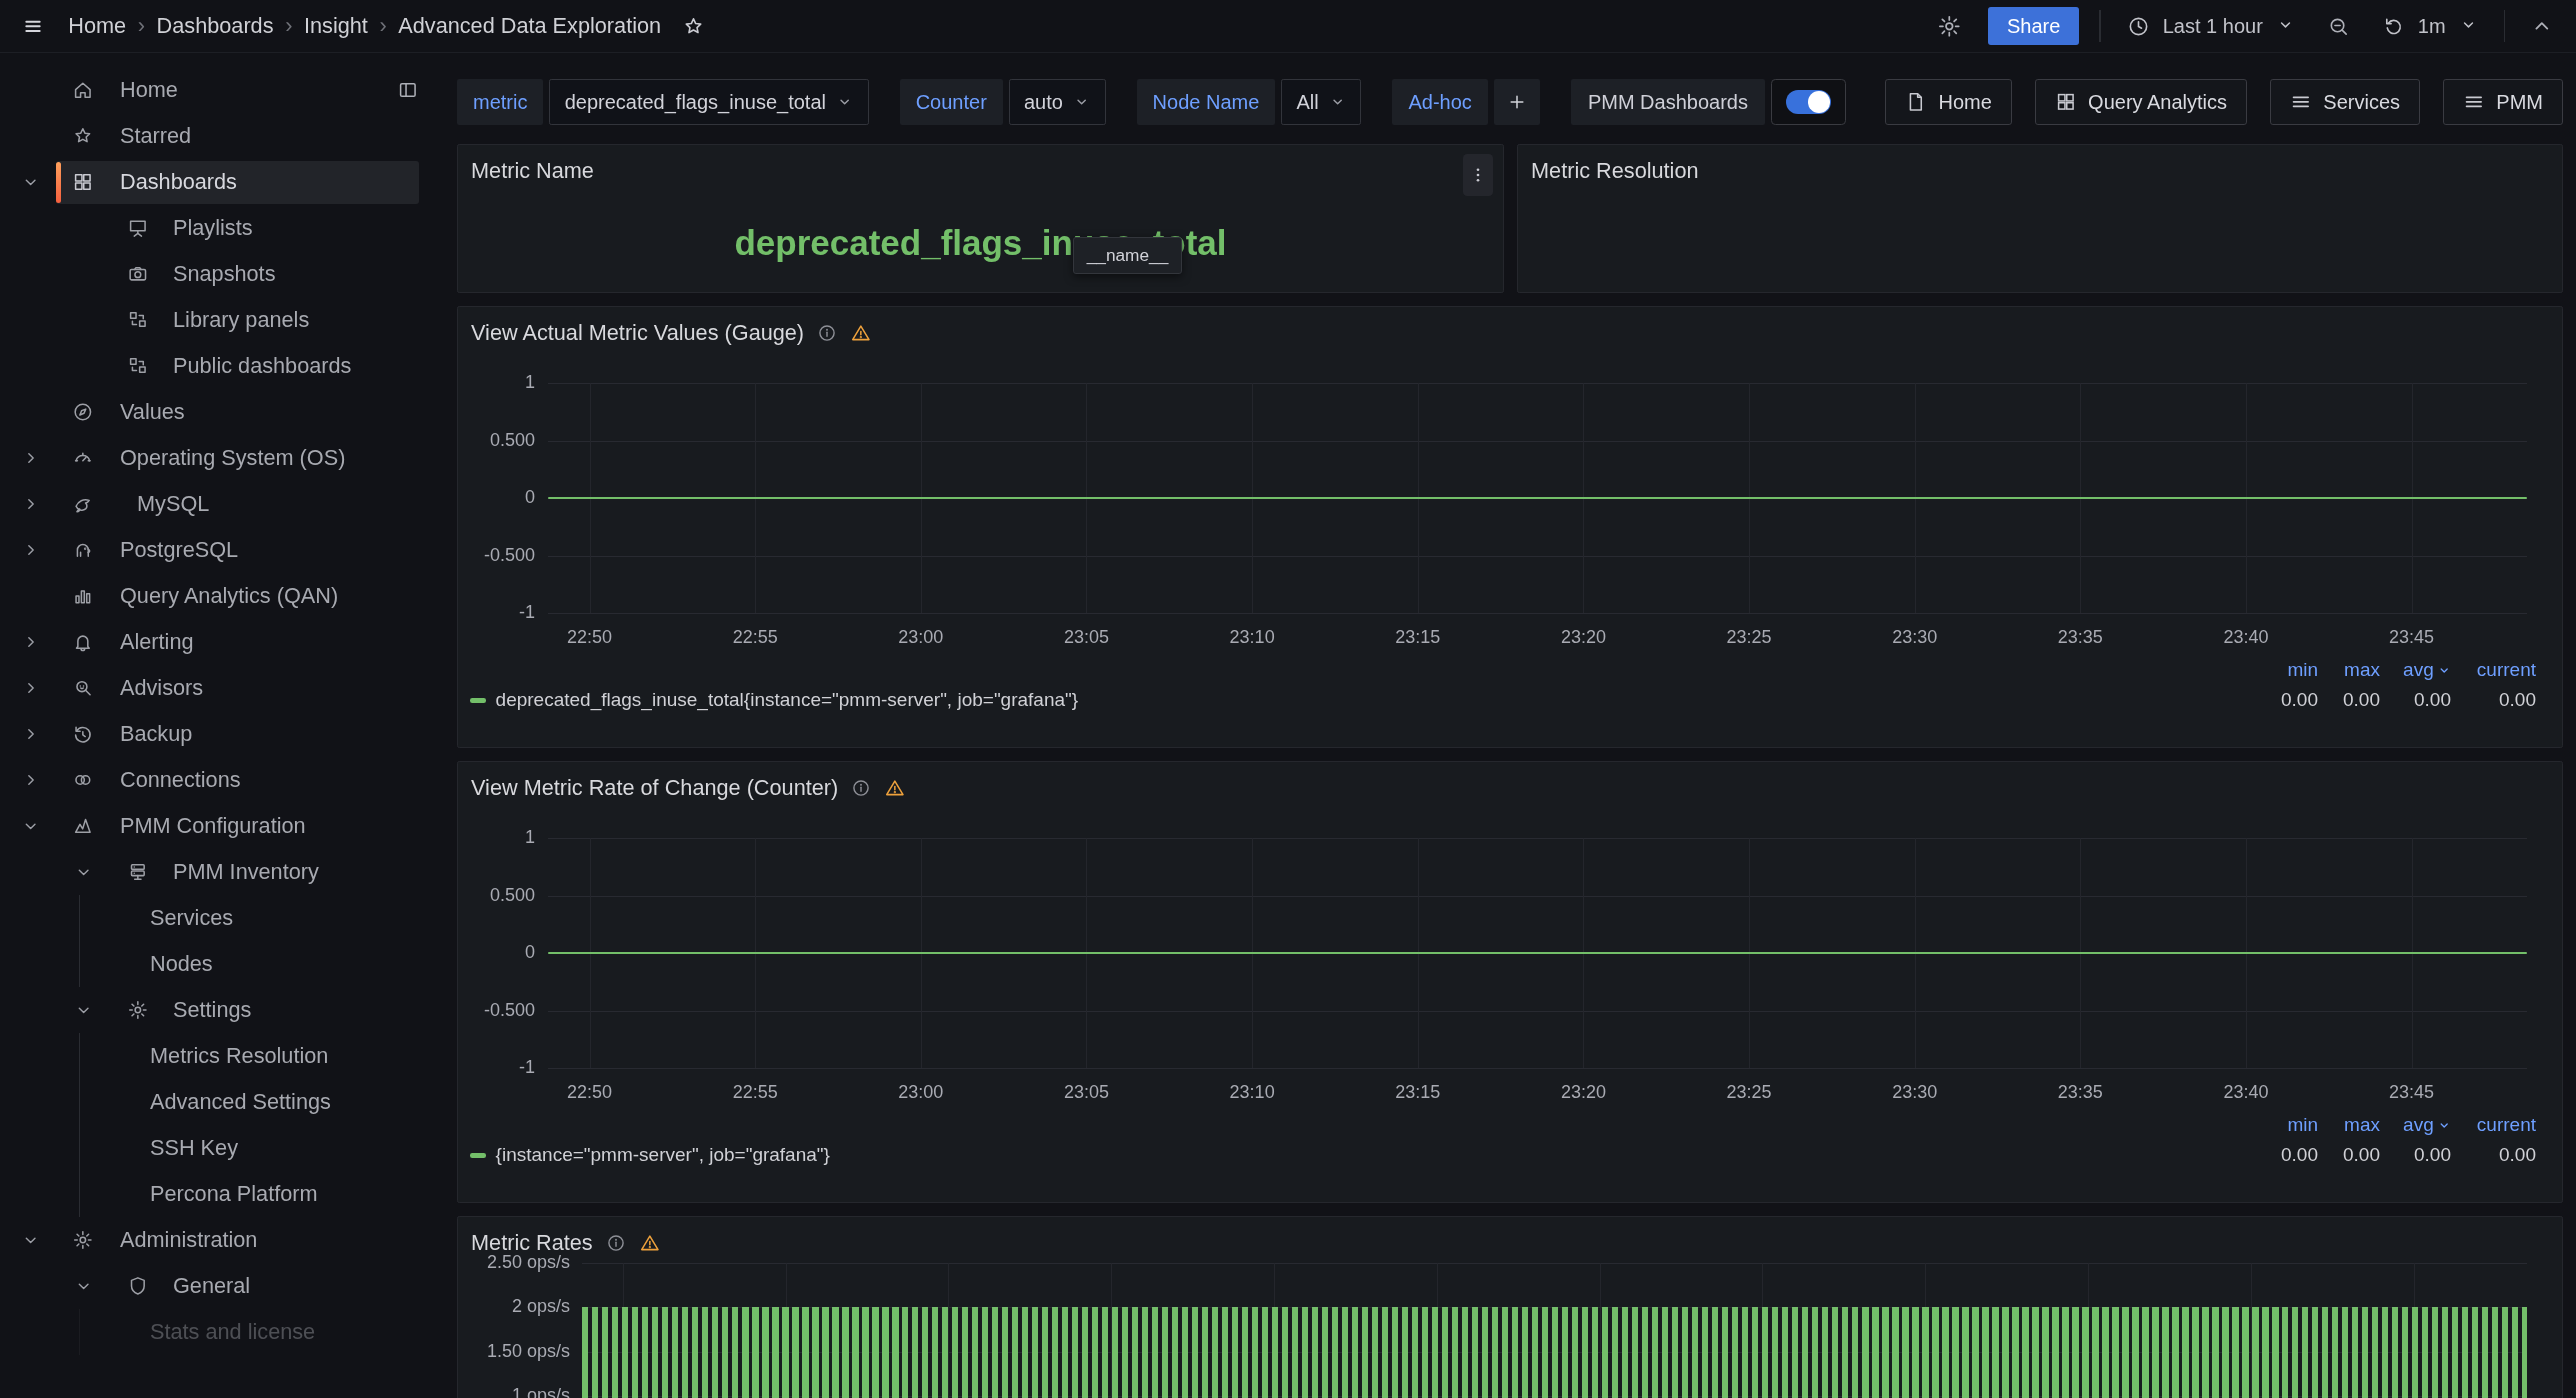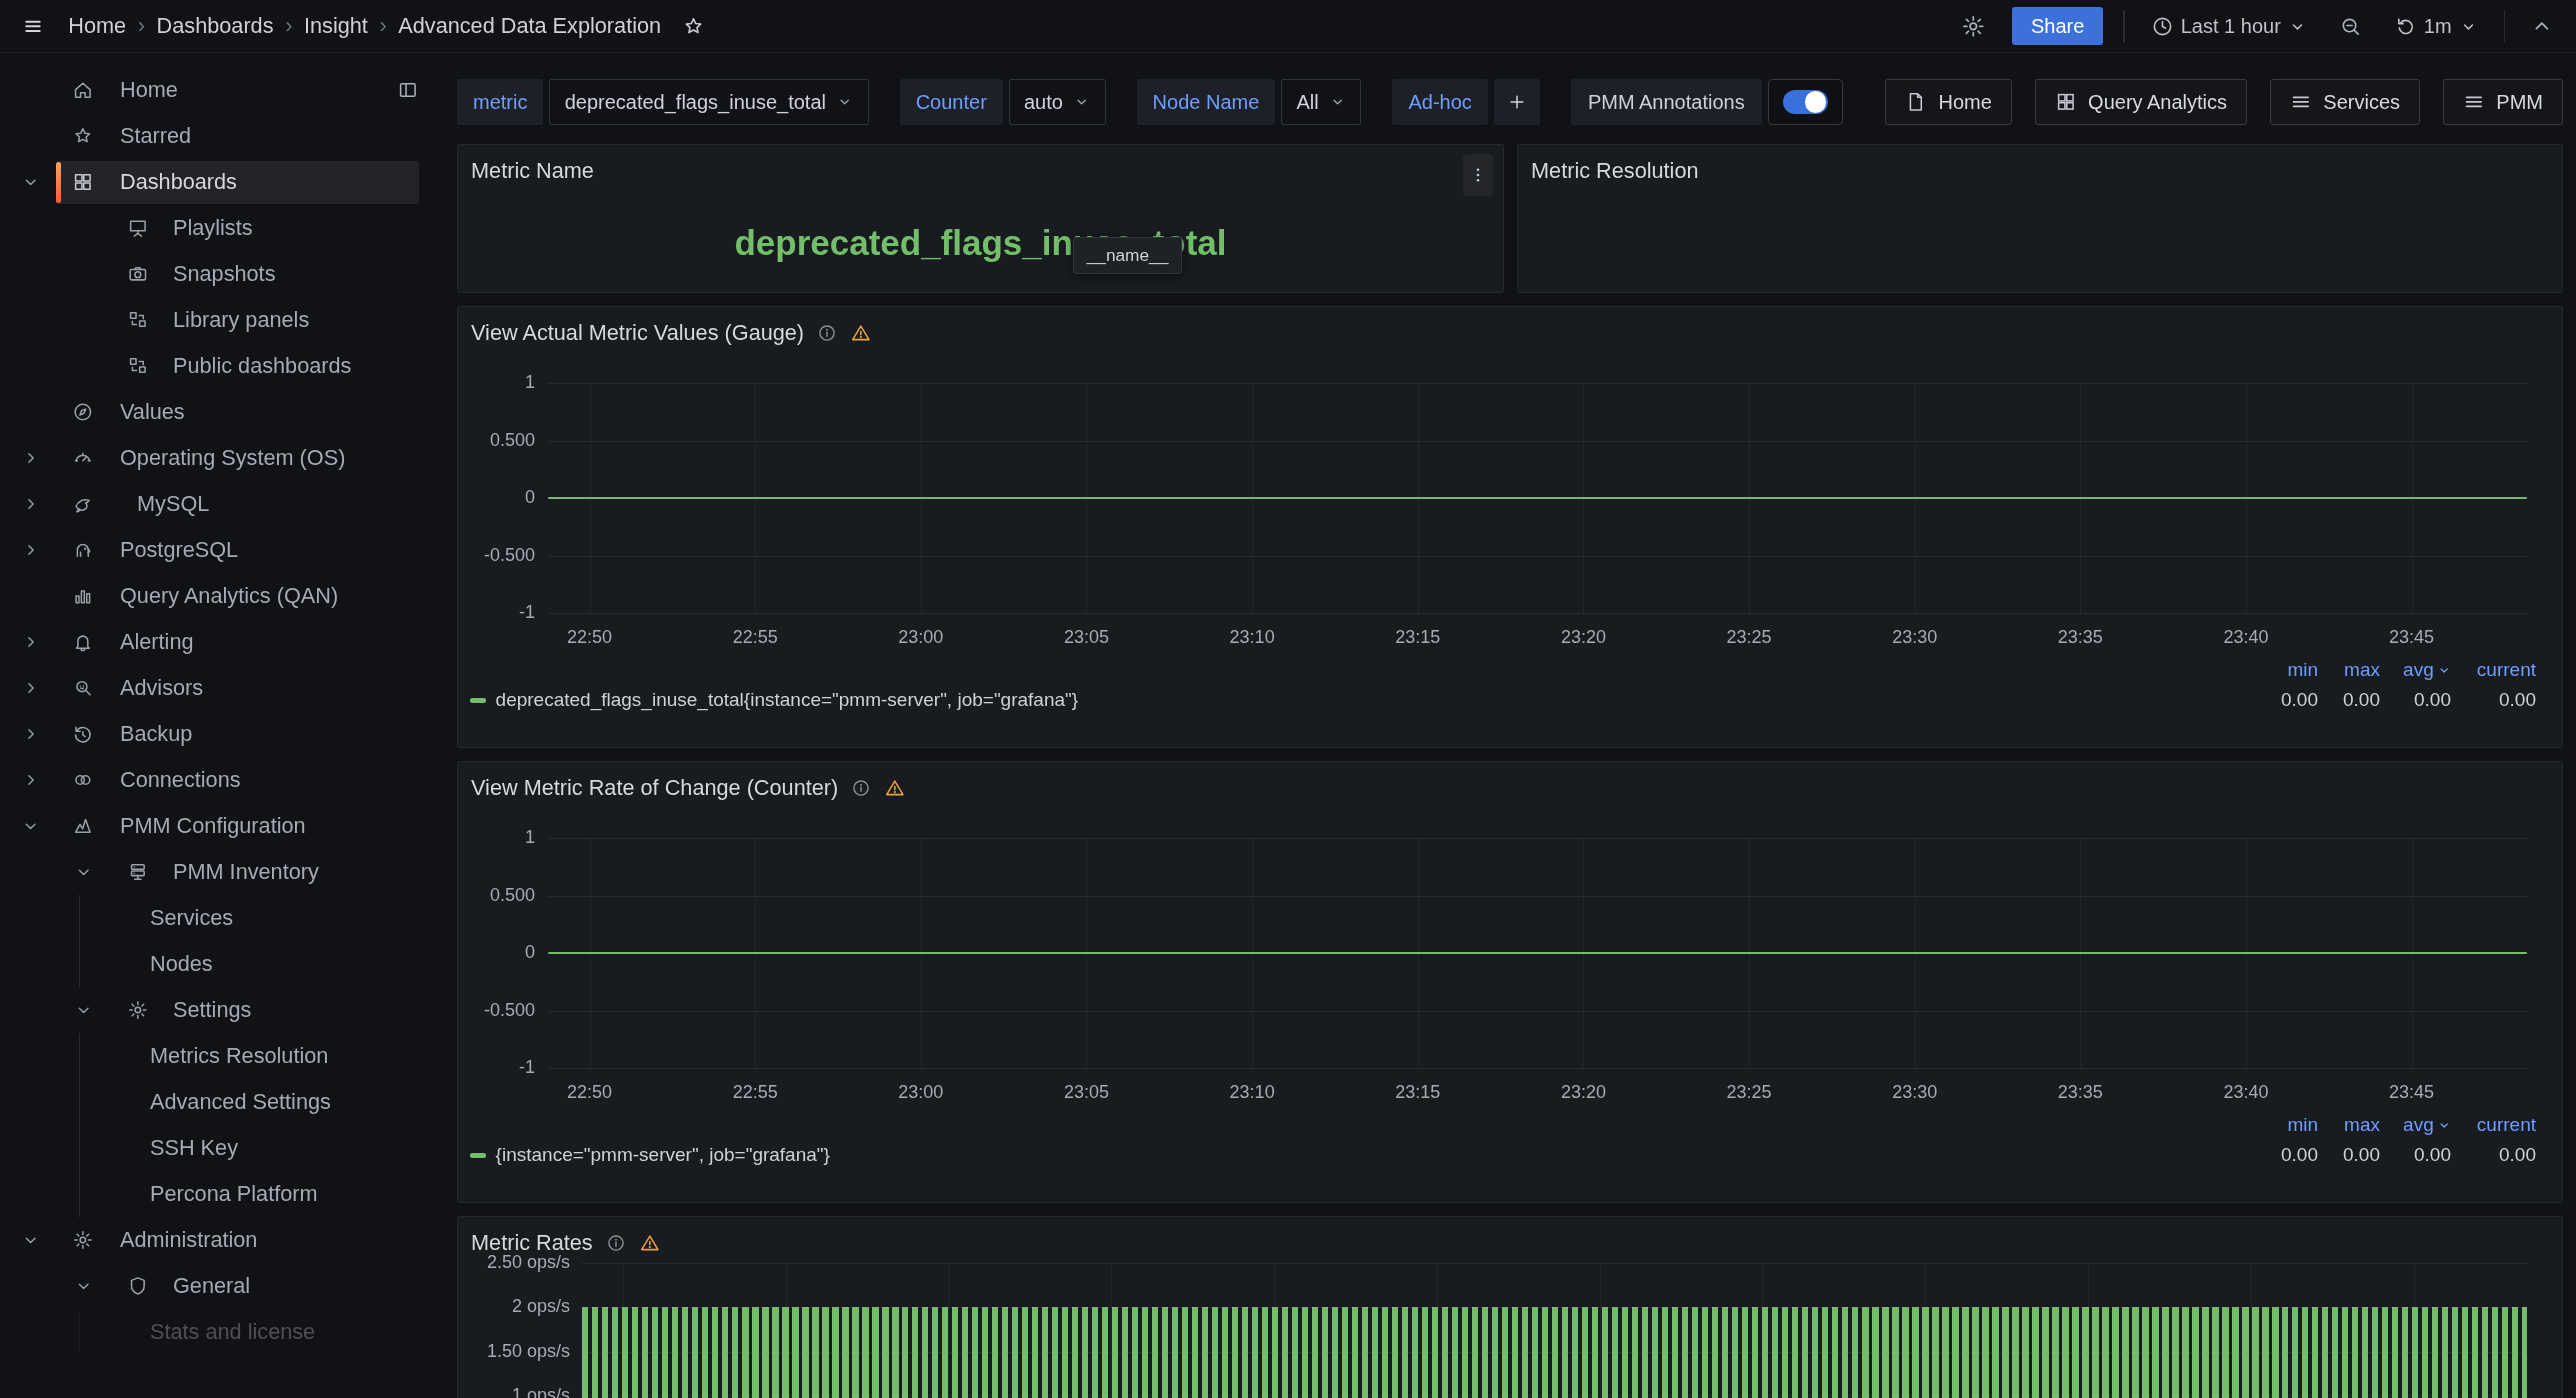--- a/index.html
+++ b/index.html
@@ -15,21 +15,21 @@
   .hamburger{width:32px;height:32px;display:flex;align-items:center;justify-content:center;color:#d5d6dc;cursor:pointer;background:none;border:none;}
   .crumbs{display:flex;align-items:center;margin-left:19px;gap:11.6px;}
   .crumb{color:#d0d1d6;font-size:21.7px;}
   .crumb-sep{color:#6f7178;font-size:21.7px;}
   .star-btn{margin-left:14.4px;color:#c9cad1;background:none;border:none;cursor:pointer;}
   .topbar-right{margin-left:auto;display:flex;align-items:center;gap:20px;}
   .tb-icon{color:#aeb0b8;background:none;border:none;cursor:pointer;display:flex;align-items:center;}
   .share-btn{background:#3d71d9;color:#fff;border:none;border-radius:2.9px;height:38px;padding:0 19px;
     font-size:20px;font-weight:500;display:flex;align-items:center;cursor:pointer;font-family:inherit;}
   .tb-divider{width:1.4px;height:32px;background:#2a2c32;}
-  .tb-group{display:flex;align-items:center;gap:7px;color:#c2c3ca;font-size:20px;background:none;border:none;cursor:pointer;font-family:inherit;}
+  .tb-group{display:flex;align-items:flex-start;gap:13px;color:#c2c3ca;font-size:20px;background:none;border:none;cursor:pointer;font-family:inherit;}
   
   .sidebar{position:absolute;left:0;top:53px;width:457px;bottom:0;background:#111217;overflow:hidden;z-index:20;padding-top:14.4px;box-sizing:border-box;}
   .srow{position:relative;height:46px;cursor:pointer;}
   .srow .chev{position:absolute;top:50%;transform:translateY(-50%);color:#9b9da5;}
   .srow .sicon{position:absolute;top:50%;transform:translateY(-50%);color:#9d9fa6;}
   .srow .slabel{position:absolute;top:50%;transform:translateY(-50%);color:#a8aab1;font-size:21.7px;white-space:nowrap;}
   .srow.active .slabel{color:#d7d8de;}
   .srow.active .sicon{color:#c9cad1;}
   .srow.active::before{content:"";position:absolute;left:56px;right:38px;top:1.4px;bottom:1.4px;background:#222429;border-radius:2.9px;}
   .srow.active::after{content:"";position:absolute;left:56px;top:2.9px;bottom:2.9px;width:5px;border-radius:2.9px;
@@ -500,21 +500,21 @@
   </div>
   <div class="fgroup">
     <span class="flabel">Ad-hoc</span>
     <button class="fplus">
       <svg viewBox="0 0 24 24" width="20" height="20" fill="none" stroke="currentColor" stroke-width="1.8" stroke-linecap="round">
           <path d="M12 5v14M5 12h14"></path>
         </svg>
     </button>
   </div>
   <div class="fgroup">
-    <span class="fannot">PMM Annotations</span>
+    <span class="fannot">PMM Dashboards</span>
     <span class="toggle-box">
       <span class="toggle-pill">
           <span class="toggle-knob"></span>
         </span>
     </span>
   </div>
   <div class="nav-buttons">
     <button class="nav-btn">
       <span class="nicon">
           <svg viewBox="0 0 24 24" width="21.7" height="21.7" fill="none" stroke="currentColor" stroke-width="1.7" stroke-linejoin="round">

